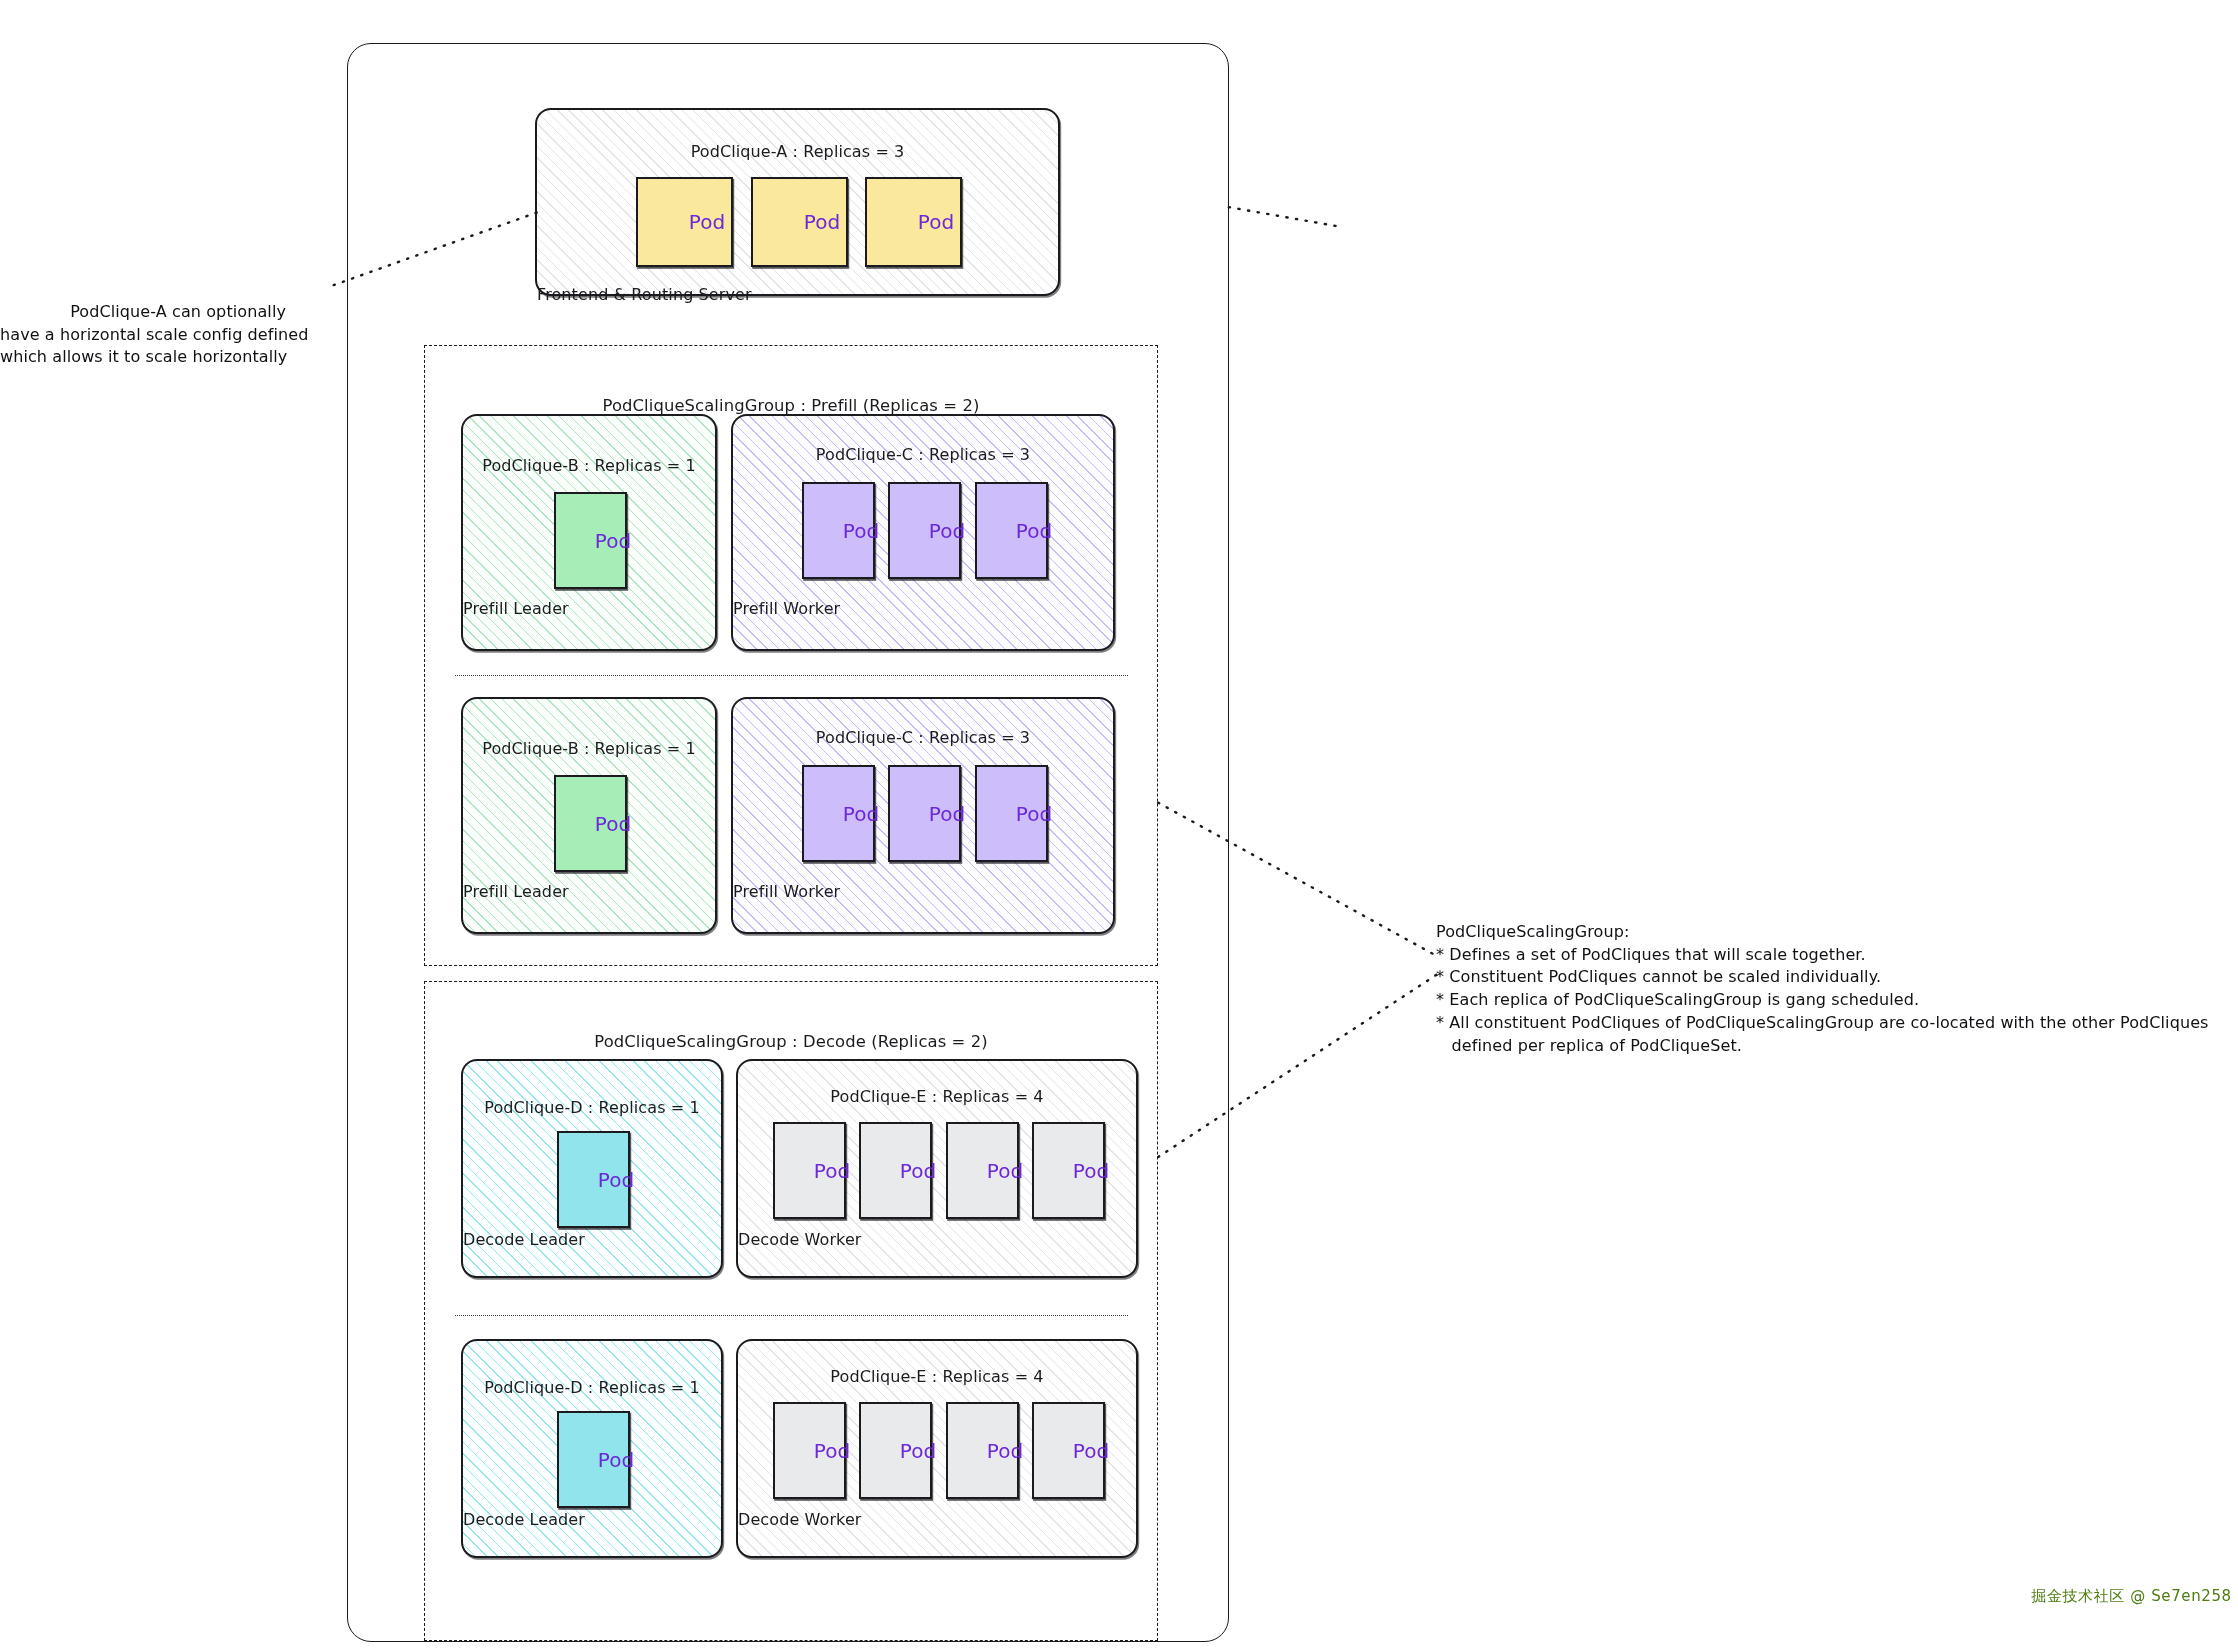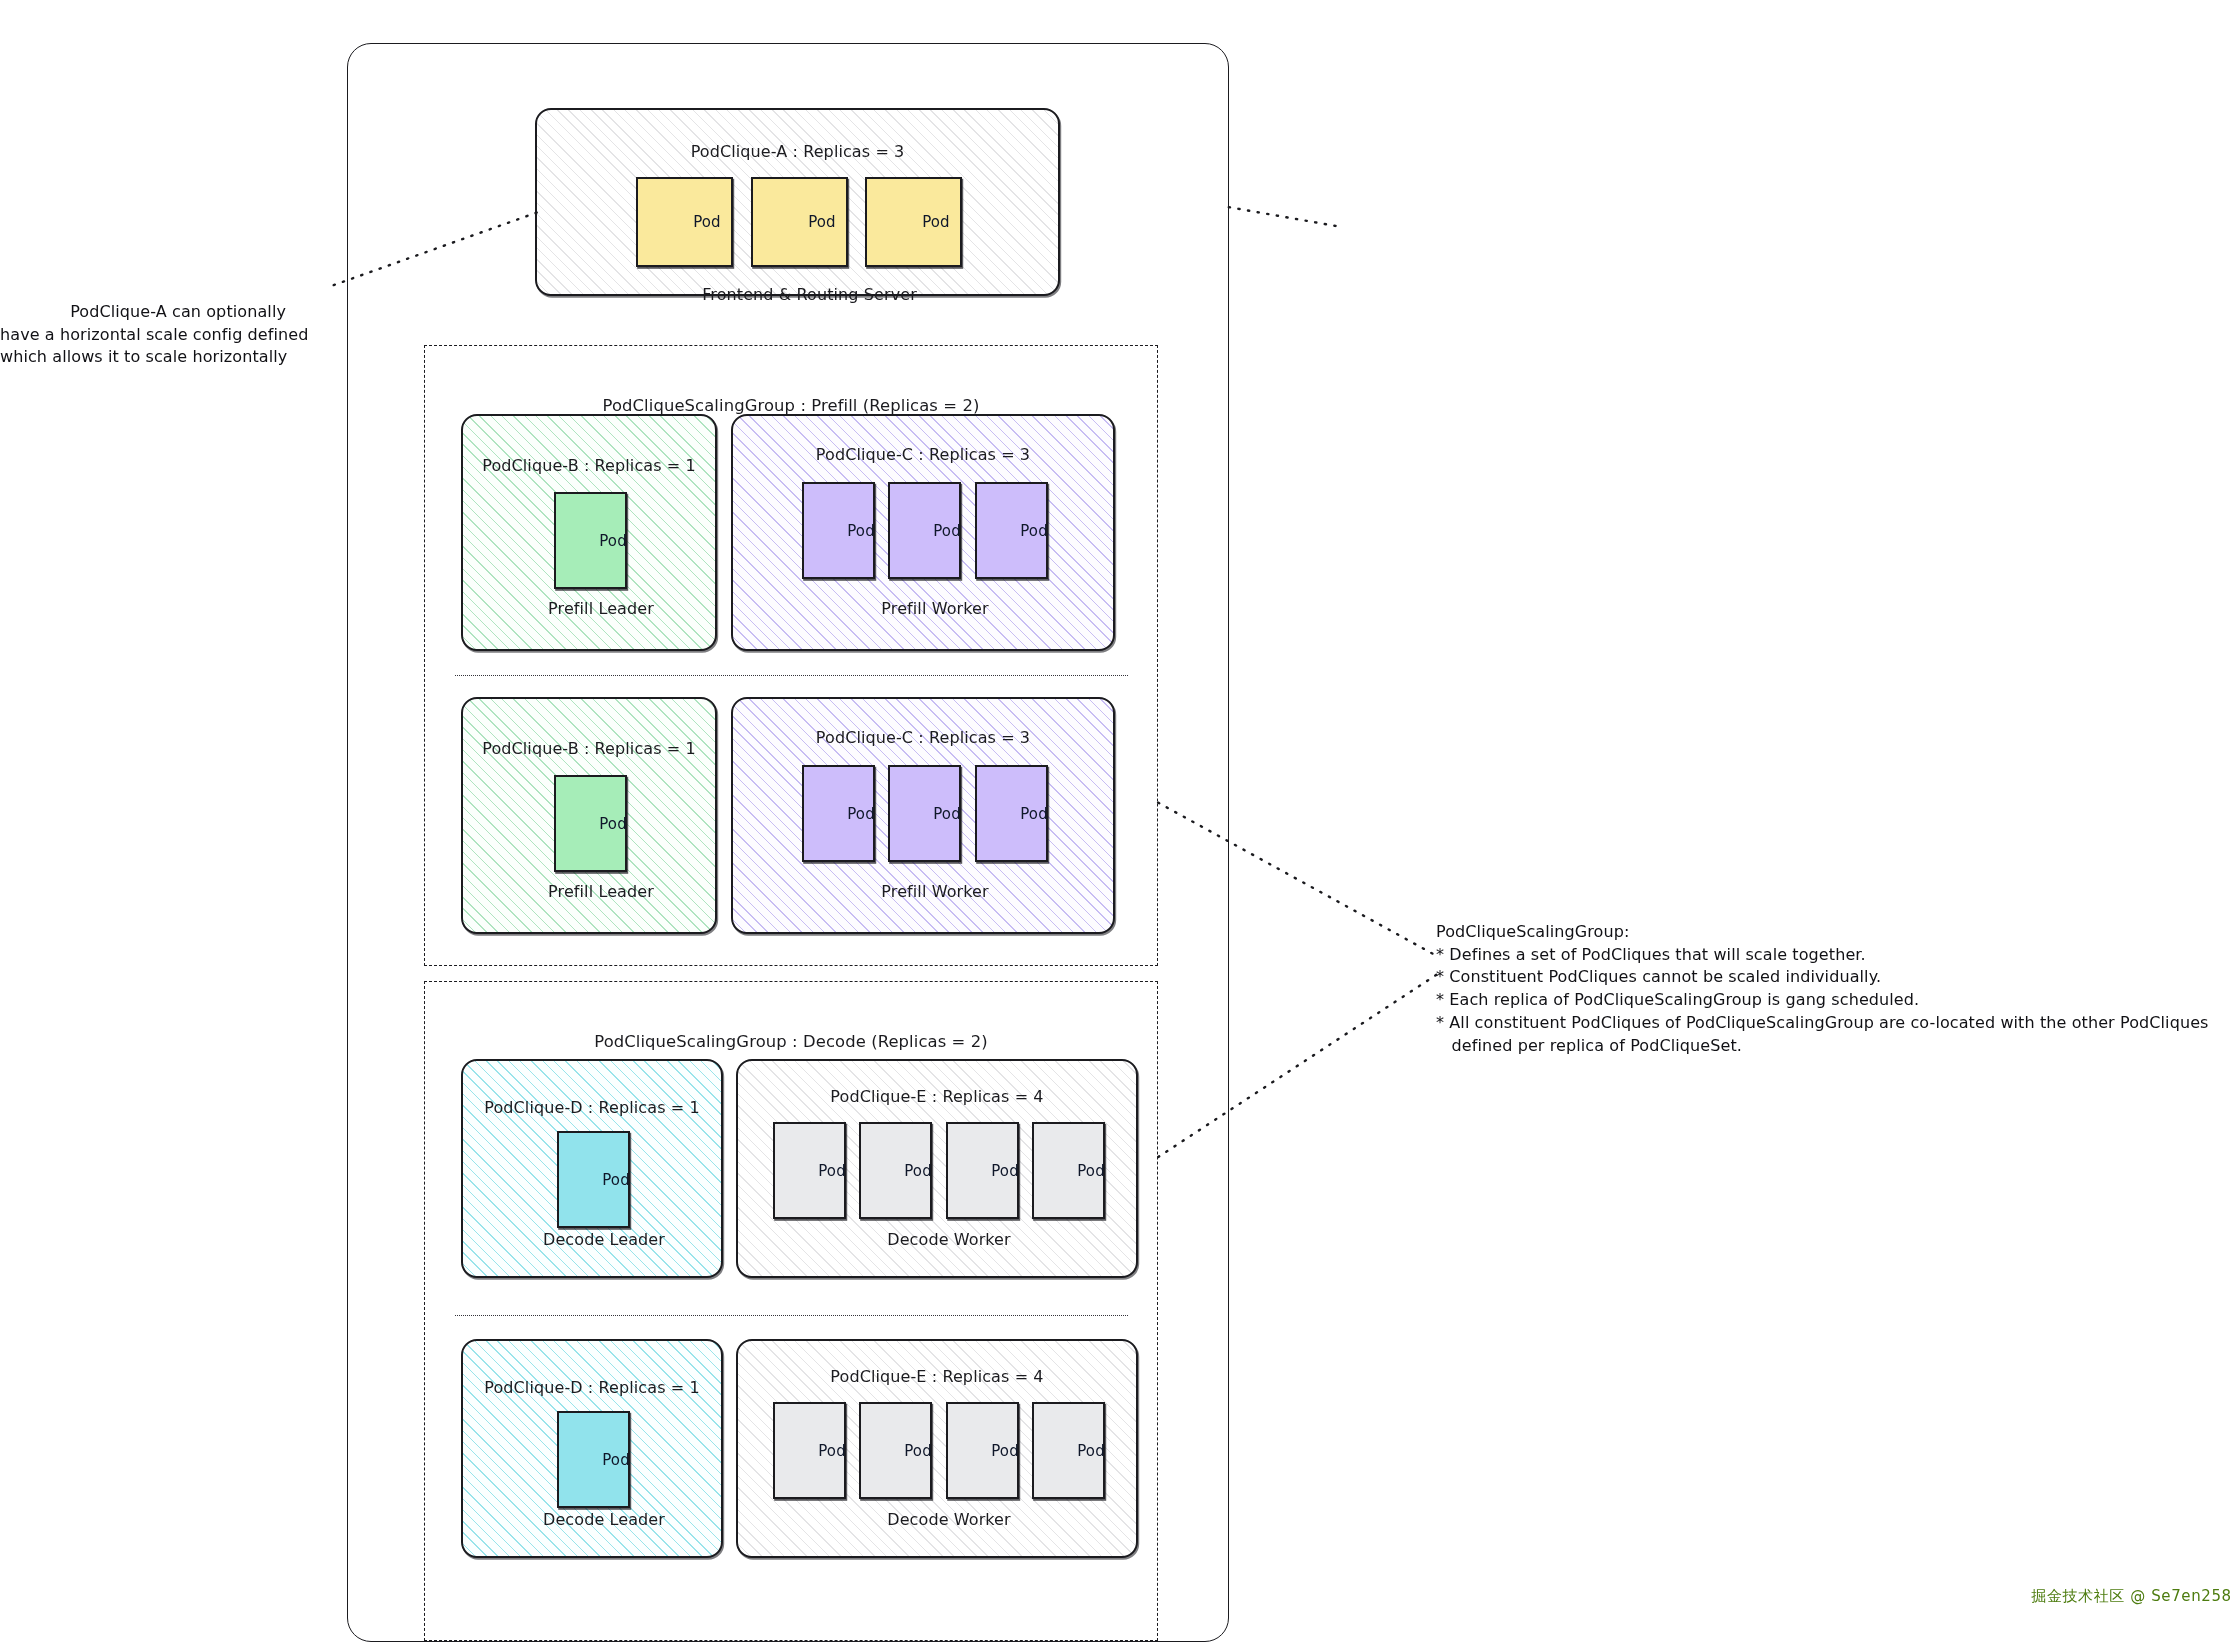--- a/index.html
+++ b/index.html
@@ -57,24 +57,22 @@
   .clique-title {
     position: absolute;
     left: 0; right: 0;
     text-align: center;
     font-size: 16px;
     white-space: nowrap;
   }
   .clique-footer {
     position: absolute;
     left: 0; right: 0;
-    text-align: center;
     font-size: 16px;
     white-space: nowrap;
-    margin-left: 24px;
   }
 
   
   .hatch-grey {
     background-color: #ffffff;
     background-image: repeating-linear-gradient(45deg,
       rgba(120,120,130,0.20) 0px, rgba(120,120,130,0.20) 1px,
       rgba(255,255,255,0) 1px, rgba(255,255,255,0) 8px);
   }
   .hatch-green {
@@ -98,22 +96,22 @@
 
   
   .pod {
     position: absolute;
     box-sizing: border-box;
     border: 2.1px solid #1b1b1f;
     box-shadow: 1.2px 1.8px 0 rgba(20,20,25,0.7);
     display: flex;
     align-items: center;
     justify-content: center;
-    font-size: 15px;
-    color: #0f172a;
+    font-size: 20px;
+    color: #6d28d9;
     padding-left: 45px;
   }
 
   
   .scaling-group {
     position: absolute;
     box-sizing: border-box;
     border: 1.8px dashed #1b1b1f;
     background: transparent;
   }

